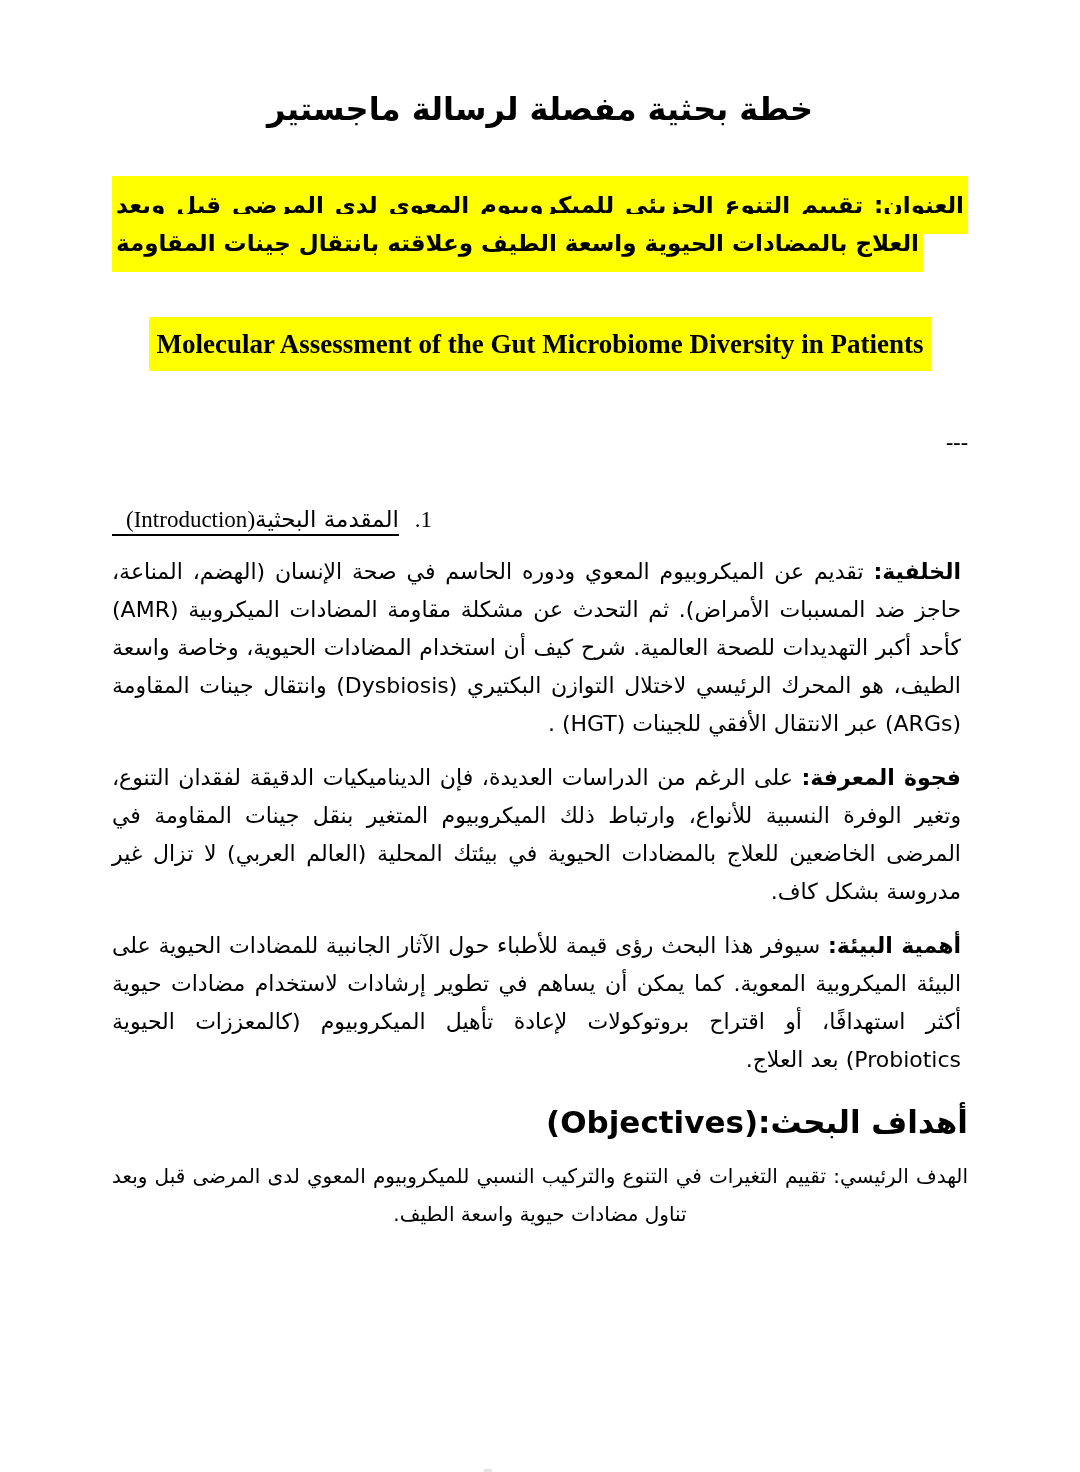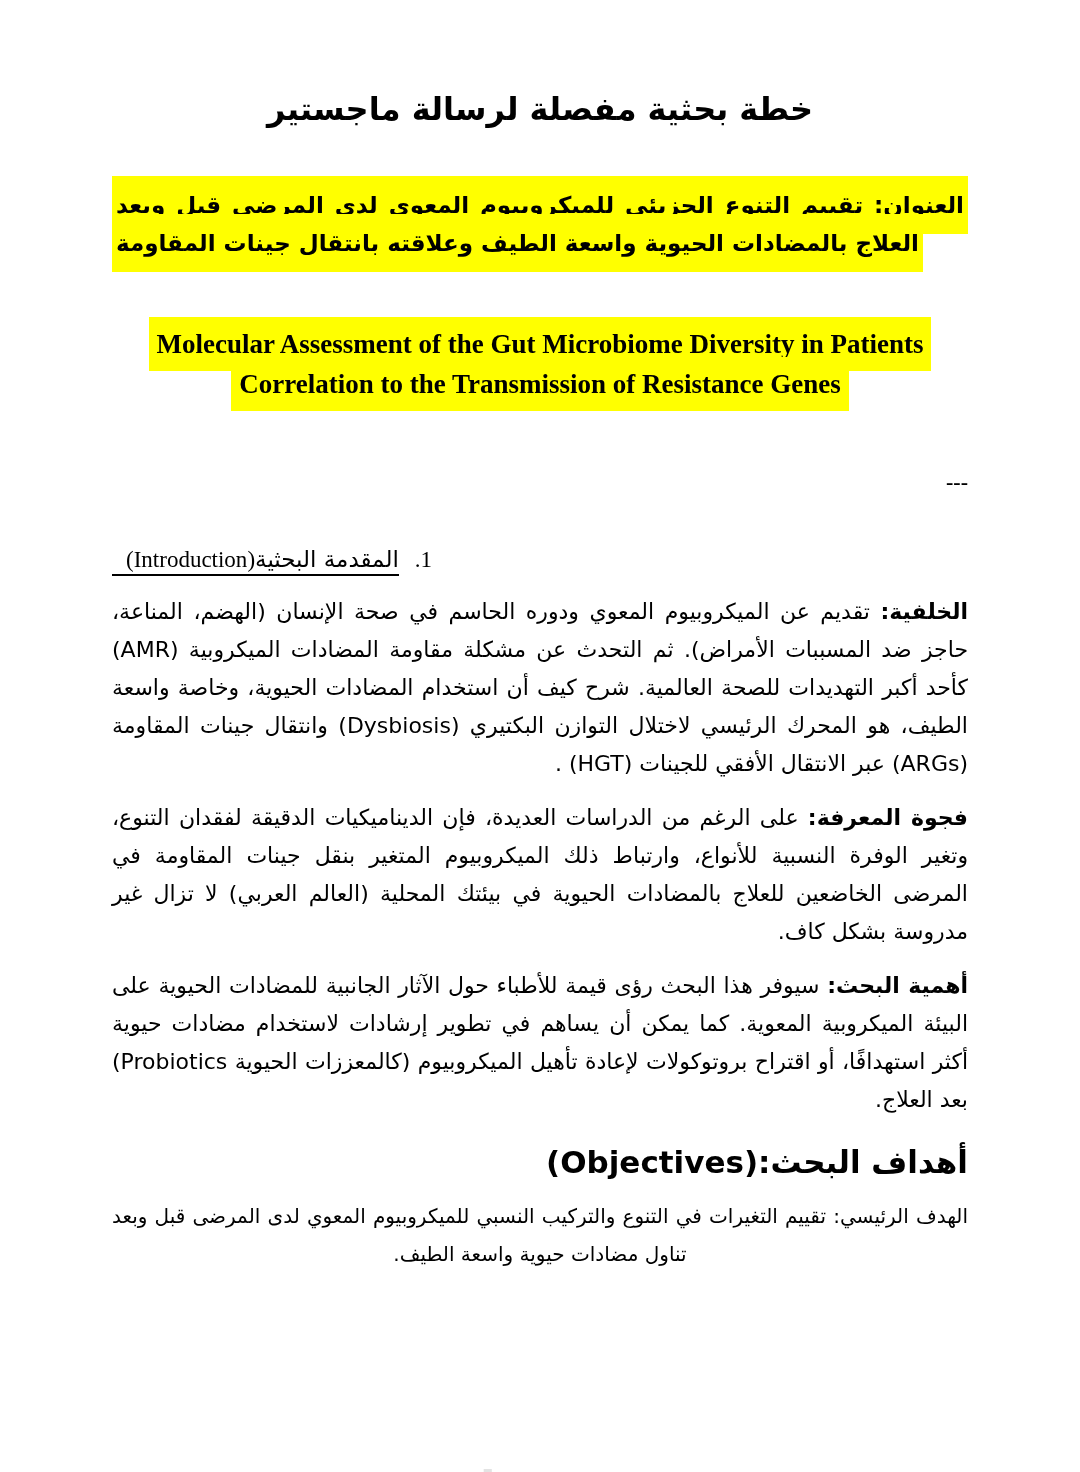--- a/index.html
+++ b/index.html
@@ -83,21 +83,21 @@
   .heading-underline {
     text-decoration: none;
     border-bottom: 2px solid #000000;
     padding-left: 14px;
     padding-bottom: 2px;
   }
   .latin {
     font-family: "Liberation Serif", serif;
   }
   .body-par {
-    margin: 16px 0 0 0;
+    margin: 16px 7px 0 0;
     direction: rtl;
     text-align: justify;
     font-size: 22px;
     line-height: 38px;
   }
   .body-par .lead {
     font-weight: bold;
   }
   .objectives-heading {
     margin: 26px 0 0 0;
@@ -138,32 +138,31 @@
 <body>
 
 <div class="page">
 
   <h1 class="doc-title">خطة بحثية مفصلة لرسالة ماجستير</h1>
 
   <p class="ar-highlight"><span class="hl">العنوان: تقييم التنوع الجزيئي للميكروبيوم المعوي لدى المرضى قبل وبعد العلاج بالمضادات الحيوية واسعة الطيف وعلاقته بانتقال جينات المقاومة</span></p>
 
   <div class="en-title">
     <div class="en-line"><span class="hl">Molecular Assessment of the Gut Microbiome Diversity in Patients</span></div>
-    <div class="en-line"><span class="hl">Correlation to the Transmission of Resistance Genes</span></div>
   </div>
 
   <p class="separator">---</p>
 
   <h2 class="section-heading"><span class="num">1.</span><u class="heading-underline"><span>المقدمة البحثية</span><span class="latin">(Introduction)</span></u></h2>
 
   <p class="body-par"><strong class="lead">الخلفية:</strong> <span>تقديم عن الميكروبيوم المعوي ودوره الحاسم في صحة الإنسان (الهضم، المناعة، حاجز ضد المسببات الأمراض). ثم التحدث عن مشكلة مقاومة المضادات الميكروبية (AMR) كأحد أكبر التهديدات للصحة العالمية. شرح كيف أن استخدام المضادات الحيوية، وخاصة واسعة الطيف، هو المحرك الرئيسي لاختلال التوازن البكتيري (Dysbiosis) وانتقال جينات المقاومة (ARGs) عبر الانتقال الأفقي للجينات (HGT) .</span></p>
 
   <p class="body-par"><strong class="lead">فجوة المعرفة:</strong> <span>على الرغم من الدراسات العديدة، فإن الديناميكيات الدقيقة لفقدان التنوع، وتغير الوفرة النسبية للأنواع، وارتباط ذلك الميكروبيوم المتغير بنقل جينات المقاومة في المرضى الخاضعين للعلاج بالمضادات الحيوية في بيئتك المحلية (العالم العربي) لا تزال غير مدروسة بشكل كاف.</span></p>
 
-  <p class="body-par"><strong class="lead">أهمية البحث:</strong> <span>سيوفر هذا البحث رؤى قيمة للأطباء حول الآثار الجانبية للمضادات الحيوية على البيئة الميكروبية المعوية. كما يمكن أن يساهم في تطوير إرشادات لاستخدام مضادات حيوية أكثر استهدافًا، أو اقتراح بروتوكولات لإعادة تأهيل الميكروبيوم (كالمعززات الحيوية Probiotics) بعد العلاج.</span></p>
+  <p class="body-par"><strong class="lead">أهمية البيئة:</strong> <span>سيوفر هذا البحث رؤى قيمة للأطباء حول الآثار الجانبية للمضادات الحيوية على البيئة الميكروبية المعوية. كما يمكن أن يساهم في تطوير إرشادات لاستخدام مضادات حيوية أكثر استهدافًا، أو اقتراح بروتوكولات لإعادة تأهيل الميكروبيوم (كالمعززات الحيوية Probiotics) بعد العلاج.</span></p>
 
   <h3 class="objectives-heading">أهداف البحث:(Objectives)</h3>
 
   <p class="objective-par">الهدف الرئيسي: تقييم التغيرات في التنوع والتركيب النسبي للميكروبيوم المعوي لدى المرضى قبل وبعد تناول مضادات حيوية واسعة الطيف.</p>
 
   <div class="watermark">
     <span class="wm-logo">مستقل</span>
 
   </div>
 

